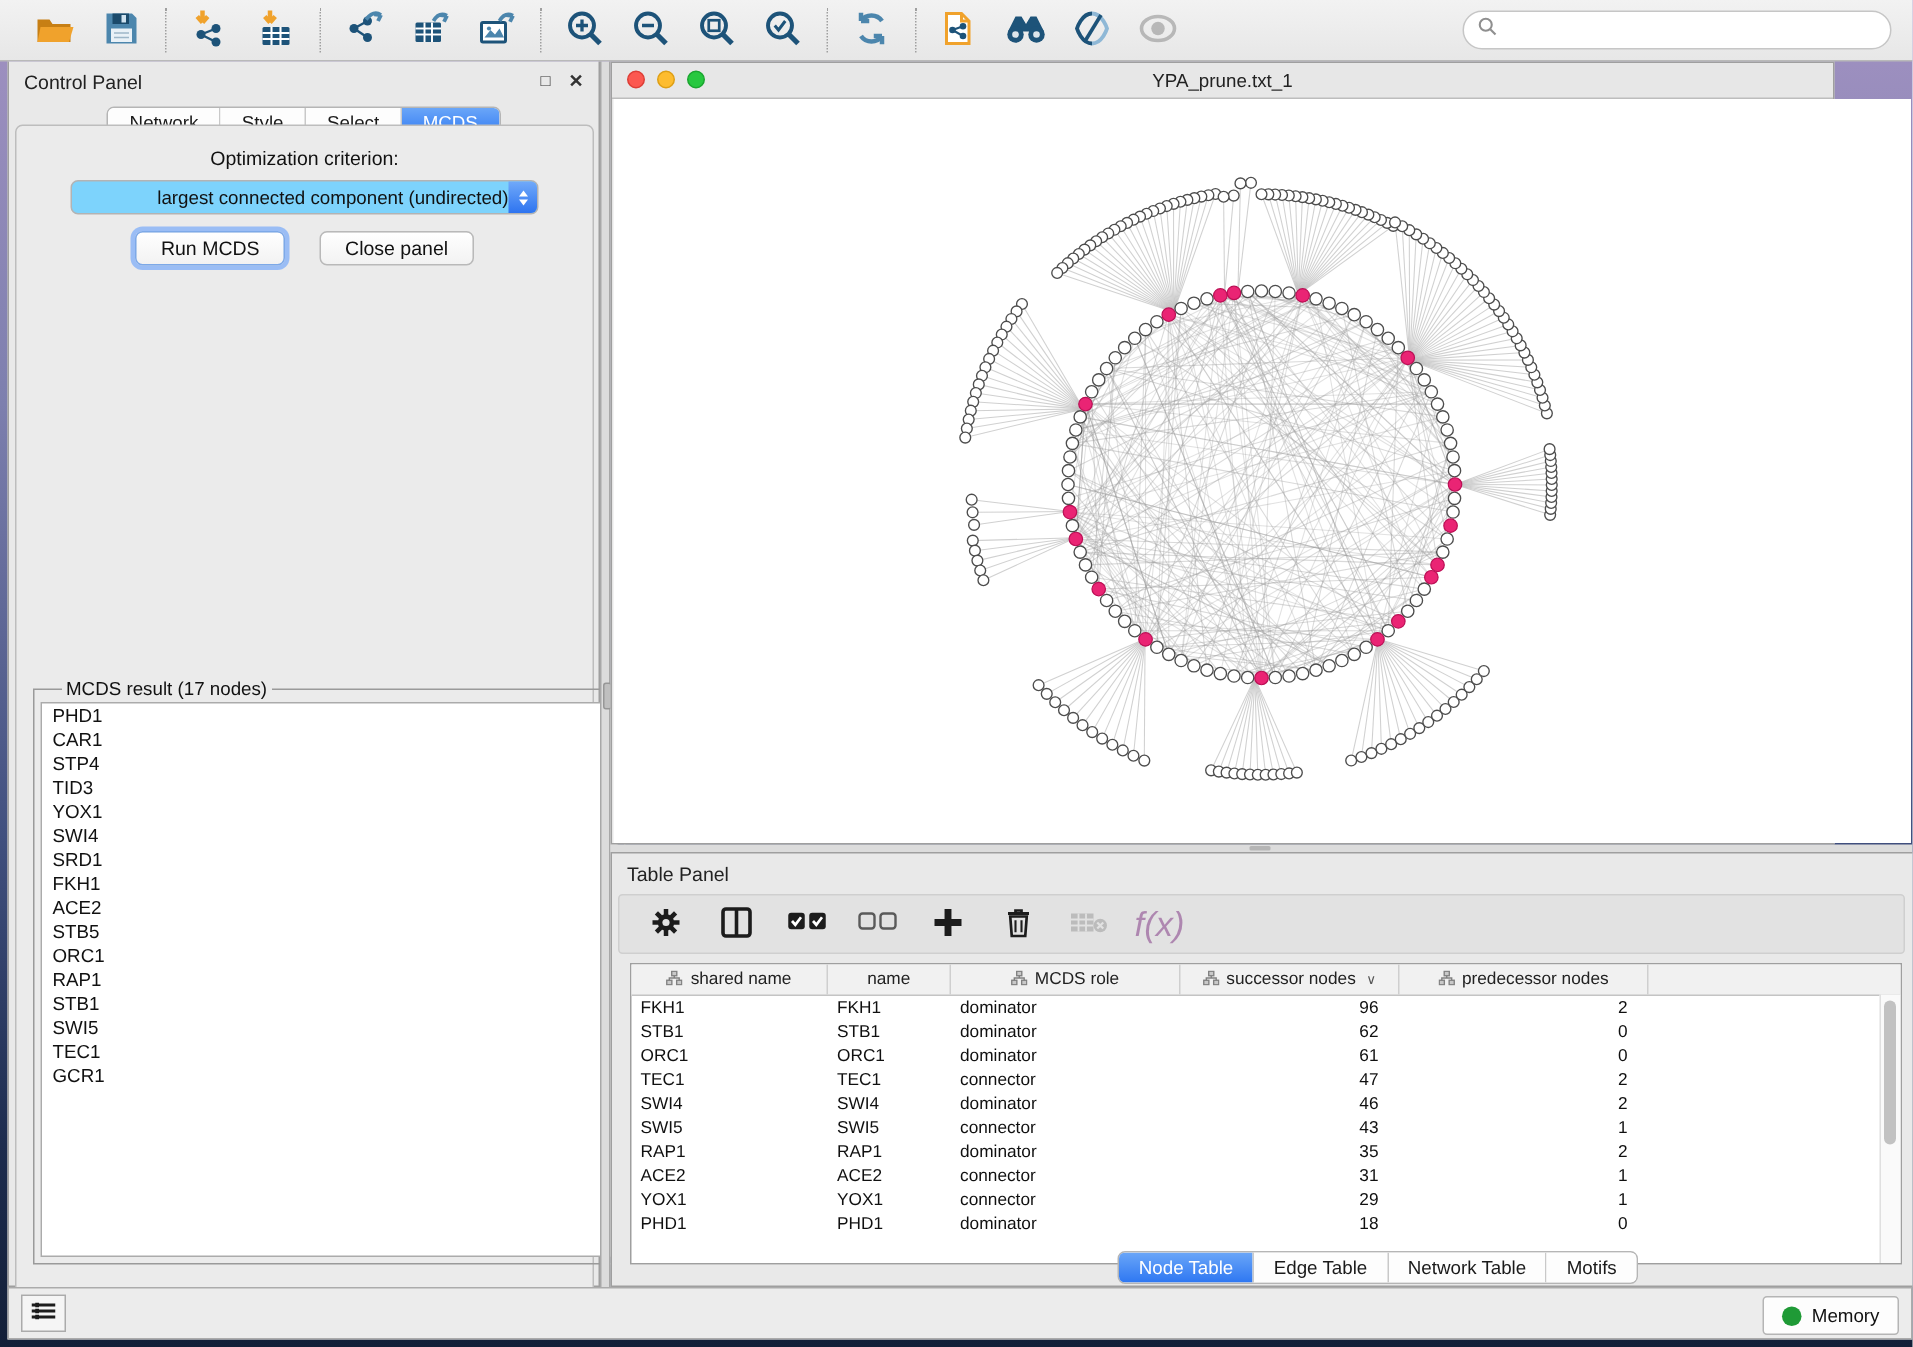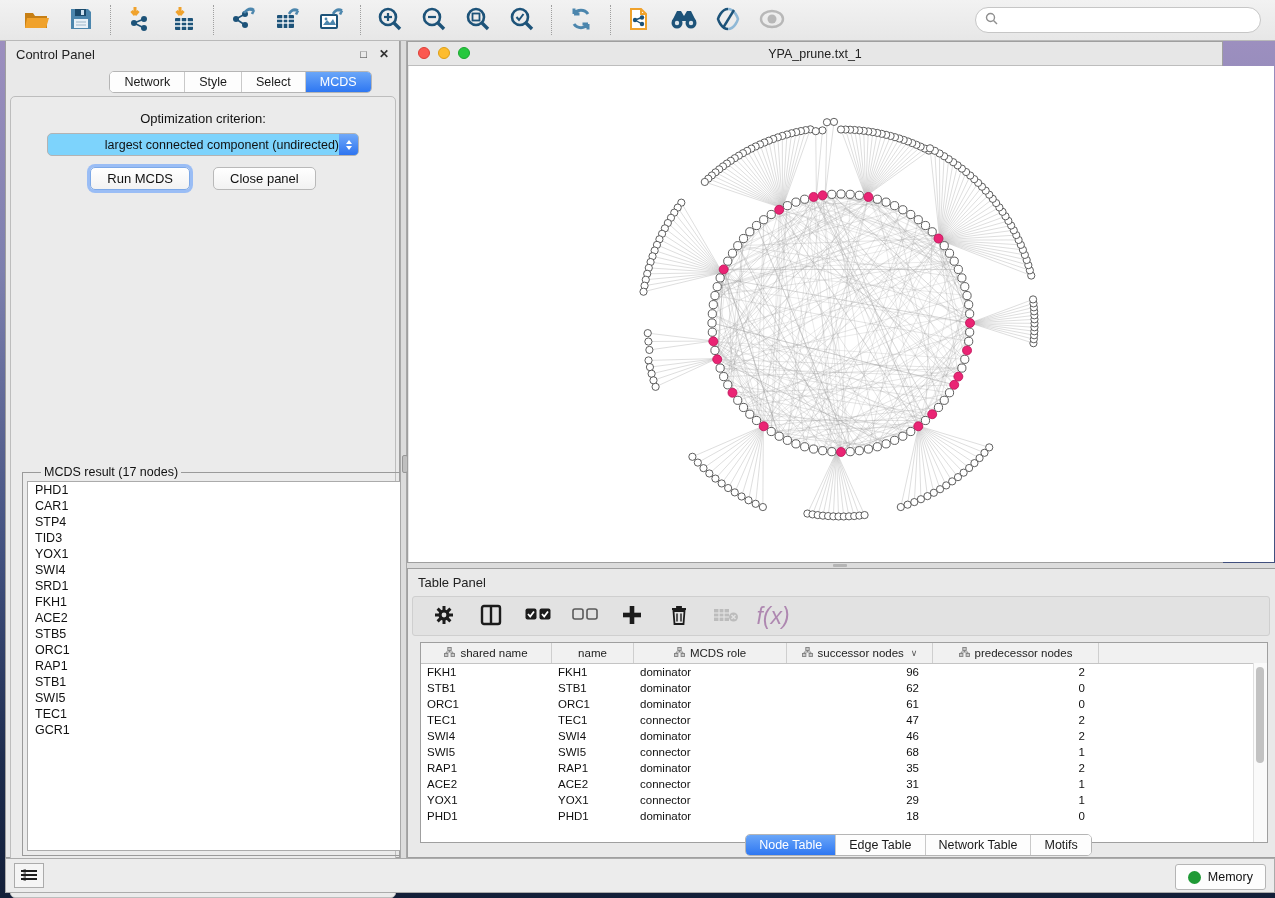--- a/index.html
+++ b/index.html
@@ -17,26 +17,26 @@
   .tb-btn{width:30px;height:30px;display:flex;align-items:center;justify-content:center;background:none;border:none;padding:0;}
   .tb-btn.disabled{opacity:.55;}
   #toolbar-search{position:absolute;right:14px;top:7px;width:286px;height:26px;background:#fff;border:1px solid #c6c6c6;border-radius:14px;display:flex;align-items:center;padding-left:9px;box-sizing:border-box;}
   #toolbar-search input{border:none;outline:none;flex:1;font-size:12px;background:transparent;margin-left:5px;font-family:"Liberation Sans",sans-serif;}
   
   #control-panel{left:5px;top:41px;width:395px;height:817px;border-top:none;}
   .panel-titlebar{height:26px;display:flex;align-items:center;padding:0 10px;font-size:13px;color:#222;}
   .panel-titlebar .sp{flex:1;}
   .win-glyph{font-size:11px;color:#333;margin-left:12px;line-height:1;}
   .win-glyph.close{font-weight:bold;font-size:12px;}
-  #control-tabs{position:absolute;left:0;top:30px;width:100%;display:flex;justify-content:center;padding-left:38px;}
+  #control-tabs{position:absolute;left:0;top:30px;width:100%;display:flex;justify-content:center;}
   .seg{display:flex;border:1px solid #b5b5b5;border-radius:5px;overflow:hidden;background:#fff;}
   .seg .seg-btn{padding:3px 14px;font-size:12.5px;color:#1a1a1a;background:#fdfdfd;border-right:1px solid #c9c9c9;white-space:nowrap;}
   .seg .seg-btn:last-child{border-right:none;}
   .seg .seg-btn.active{background:linear-gradient(#6aa6f8,#2e77f2);color:#fff;}
-  #cp-content{position:absolute;left:4px;top:55px;width:386px;height:802px;background:#ebebeb;border:1px solid #bdbdbd;border-radius:5px;box-sizing:border-box;}
+  #cp-content{position:absolute;left:4px;top:42px;width:386px;height:802px;background:#ebebeb;border:1px solid #bdbdbd;border-radius:5px;box-sizing:border-box;}
   #opt-label{position:absolute;left:0;top:14px;width:100%;text-align:center;font-size:13px;color:#111;}
   #opt-select{position:absolute;left:36px;top:36px;width:312px;height:23px;background:#7dd3fc;border:1px solid #b3b3b3;border-radius:5px;box-sizing:border-box;display:flex;align-items:center;font-size:12.5px;color:#111;text-align:right;}
   #opt-select .sel-text{flex:1;padding-left:8px;white-space:nowrap;}
   #opt-select .stepper{width:19px;height:21px;background:linear-gradient(#70a9f9,#2e74f0);border-radius:0 4px 4px 0;display:flex;flex-direction:column;align-items:center;justify-content:center;gap:2px;}
   .tri-up{width:0;height:0;border-left:3.5px solid transparent;border-right:3.5px solid transparent;border-bottom:4px solid #fff;}
   .tri-dn{width:0;height:0;border-left:3.5px solid transparent;border-right:3.5px solid transparent;border-top:4px solid #fff;}
   #cp-buttons{position:absolute;left:0;top:70px;width:100%;display:flex;justify-content:center;gap:23px;}
   .mac-btn{background:linear-gradient(#ffffff,#f2f2f2);border:1px solid #b9b9b9;border-radius:5px;font-size:13px;color:#111;padding:3px 16px;font-family:"Liberation Sans",sans-serif;}
   .mac-btn.focus{box-shadow:0 0 0 3px rgba(110,165,250,.65);border-color:#7da9e8;}
   #mcds-group{position:absolute;left:9px;top:368px;width:369px;height:373px;border:1px solid #9a9a9a;}
@@ -1194,21 +1194,21 @@
           <div class="nt-cell left" style="width: 131px;">SWI4</div>
           <div class="nt-cell left" style="width: 82px;">SWI4</div>
           <div class="nt-cell left" style="width: 153px;">dominator</div>
           <div class="nt-cell right" style="width: 146px;">46</div>
           <div class="nt-cell right" style="width: 166px;">2</div>
         </div>
         <div class="nt-row">
           <div class="nt-cell left" style="width: 131px;">SWI5</div>
           <div class="nt-cell left" style="width: 82px;">SWI5</div>
           <div class="nt-cell left" style="width: 153px;">connector</div>
-          <div class="nt-cell right" style="width: 146px;">68</div>
+          <div class="nt-cell right" style="width: 146px;">43</div>
           <div class="nt-cell right" style="width: 166px;">1</div>
         </div>
         <div class="nt-row">
           <div class="nt-cell left" style="width: 131px;">RAP1</div>
           <div class="nt-cell left" style="width: 82px;">RAP1</div>
           <div class="nt-cell left" style="width: 153px;">dominator</div>
           <div class="nt-cell right" style="width: 146px;">35</div>
           <div class="nt-cell right" style="width: 166px;">2</div>
         </div>
         <div class="nt-row">

